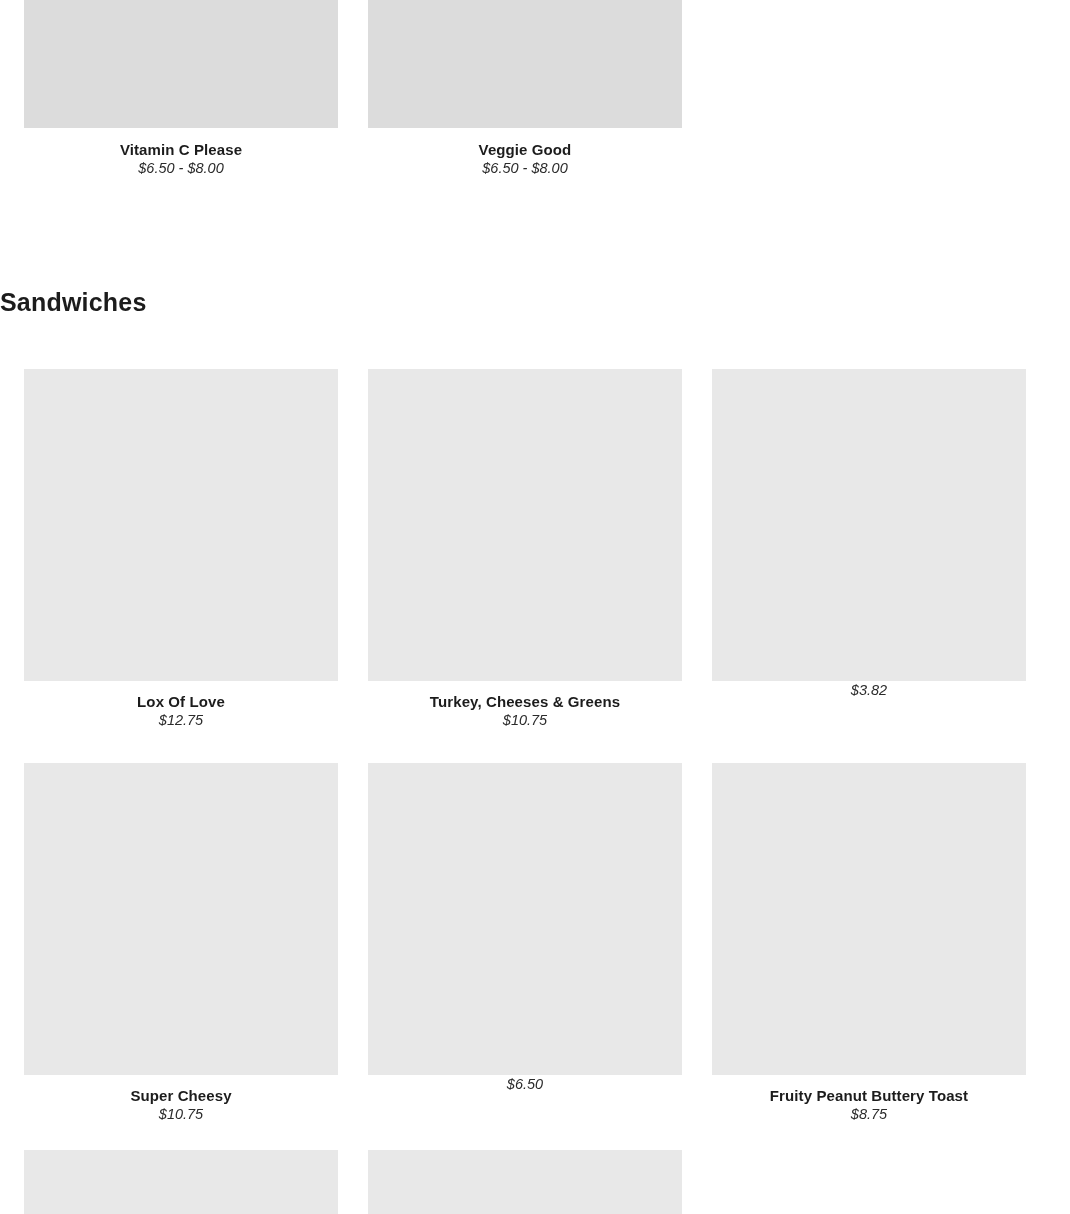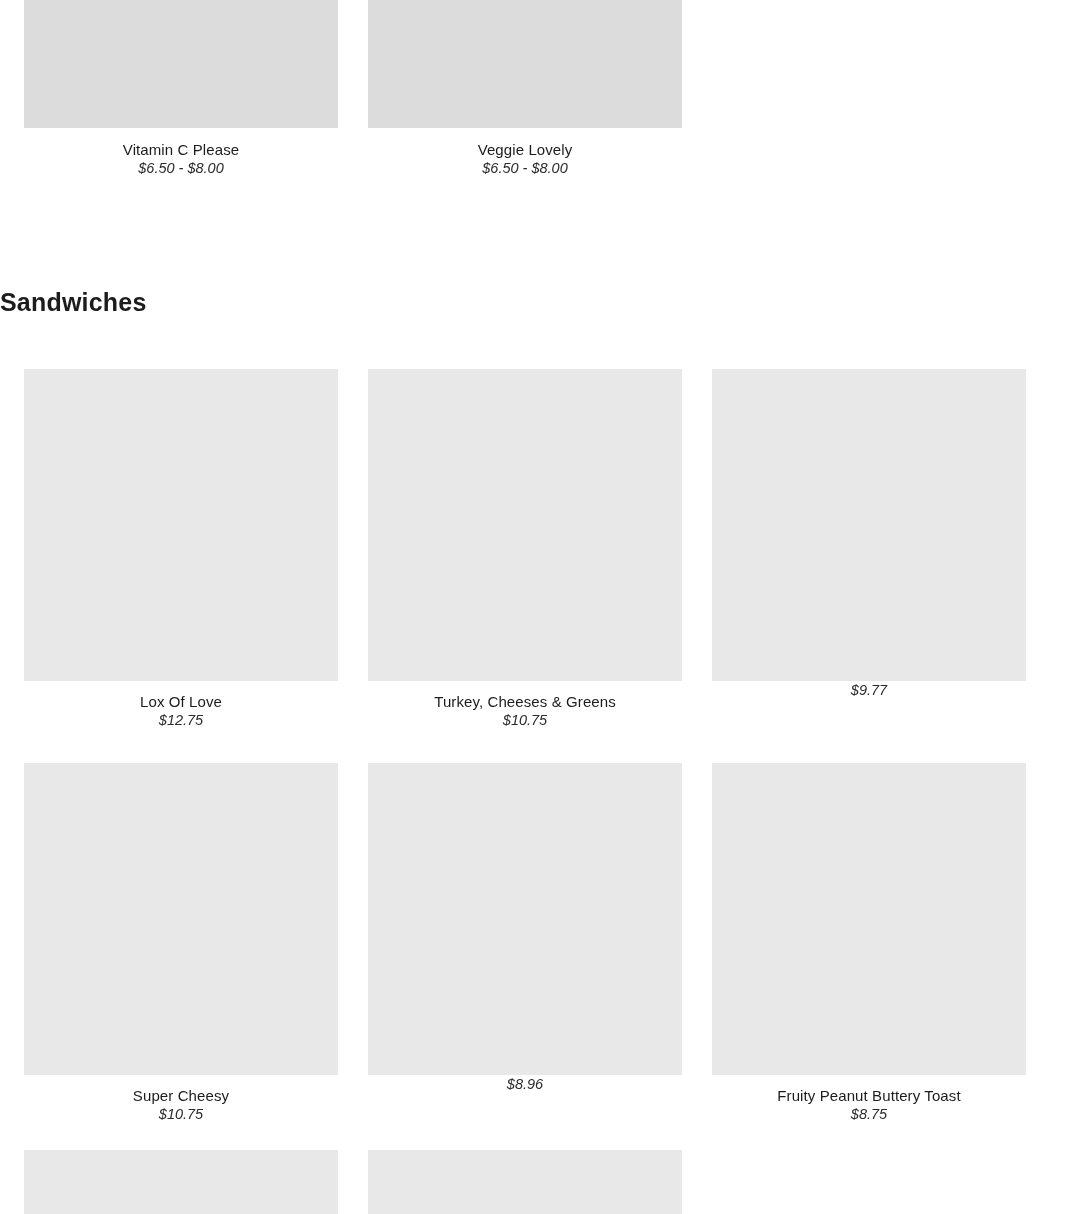--- a/index.html
+++ b/index.html
@@ -43,21 +43,21 @@
 
   .item-photo {
     width: 314px;
     display: block;
     background: #e8e8e8;
   }
 
   .item-title {
     display: block;
     font-size: 15px;
-    font-weight: 400;
+    font-weight: 700;
     line-height: 19px;
     letter-spacing: 0.1px;
     color: #1c1c1c;
     margin-top: 11px;
     white-space: nowrap;
   }
 
   .item-price {
     display: block;
     font-size: 14.5px;
@@ -122,21 +122,21 @@
   <div class="menu-grid grid-top">
 
     <div class="menu-item">
       <div class="item-photo"></div>
       <span class="item-title">Vitamin C Please</span>
       <span class="item-price">$6.50 - $8.00</span>
     </div>
 
     <div class="menu-item">
       <div class="item-photo"></div>
-      <span class="item-title">Veggie Lovely</span>
+      <span class="item-title">Veggie Good</span>
       <span class="item-price">$6.50 - $8.00</span>
     </div>
 
   </div>
 
   <h2 class="section-heading">Sandwiches</h2>
 
   <div class="menu-grid grid-sandwiches-r1">
 
     <div class="menu-item">
@@ -146,36 +146,36 @@
     </div>
 
     <div class="menu-item">
       <div class="item-photo"></div>
       <span class="item-title">Turkey, Cheeses &amp; Greens</span>
       <span class="item-price">$10.75</span>
     </div>
 
     <div class="menu-item">
       <div class="item-photo"></div>
-      <span class="item-price">$9.77</span>
+      <span class="item-price">$3.82</span>
     </div>
 
   </div>
 
   <div class="menu-grid grid-sandwiches-r2">
 
     <div class="menu-item">
       <div class="item-photo"></div>
       <span class="item-title">Super Cheesy</span>
       <span class="item-price">$10.75</span>
     </div>
 
     <div class="menu-item">
       <div class="item-photo"></div>
-      <span class="item-price">$8.96</span>
+      <span class="item-price">$6.50</span>
     </div>
 
     <div class="menu-item">
       <div class="item-photo"></div>
       <span class="item-title">Fruity Peanut Buttery Toast</span>
       <span class="item-price">$8.75</span>
     </div>
 
   </div>
 

